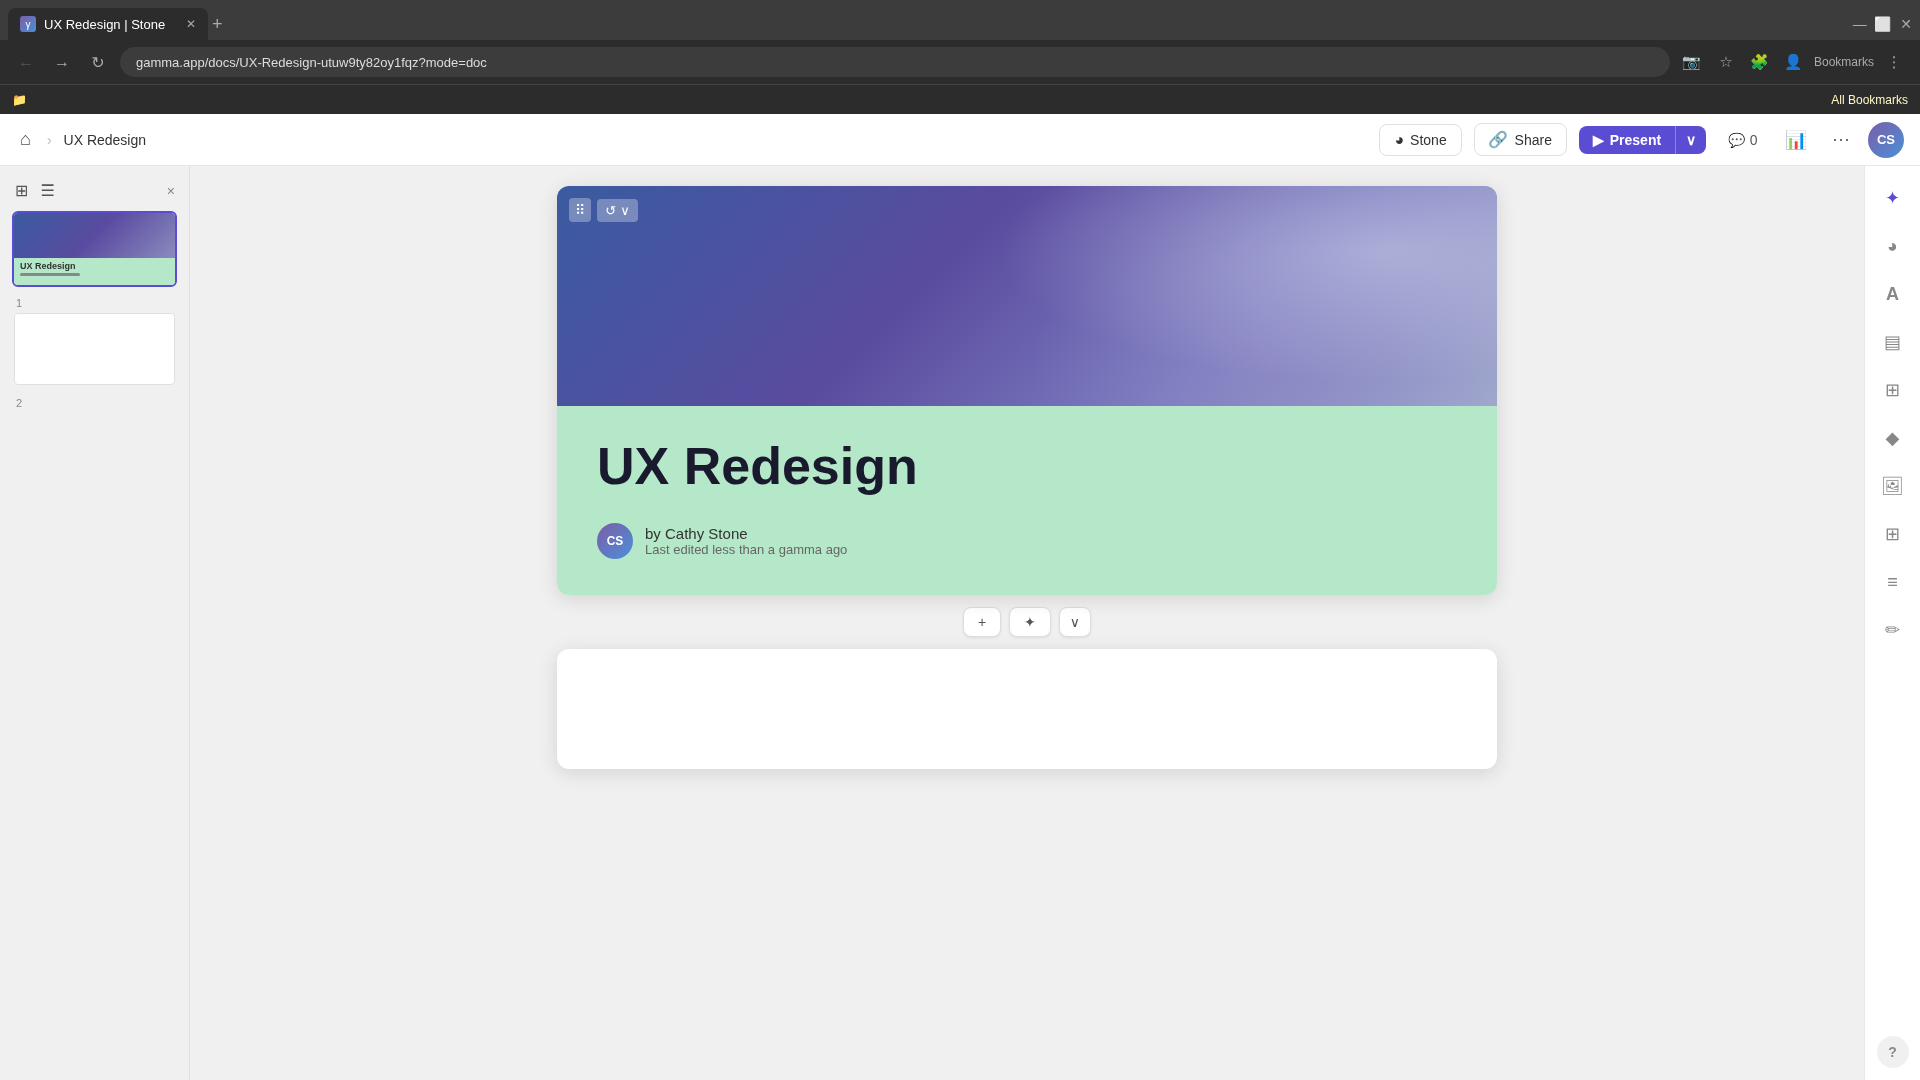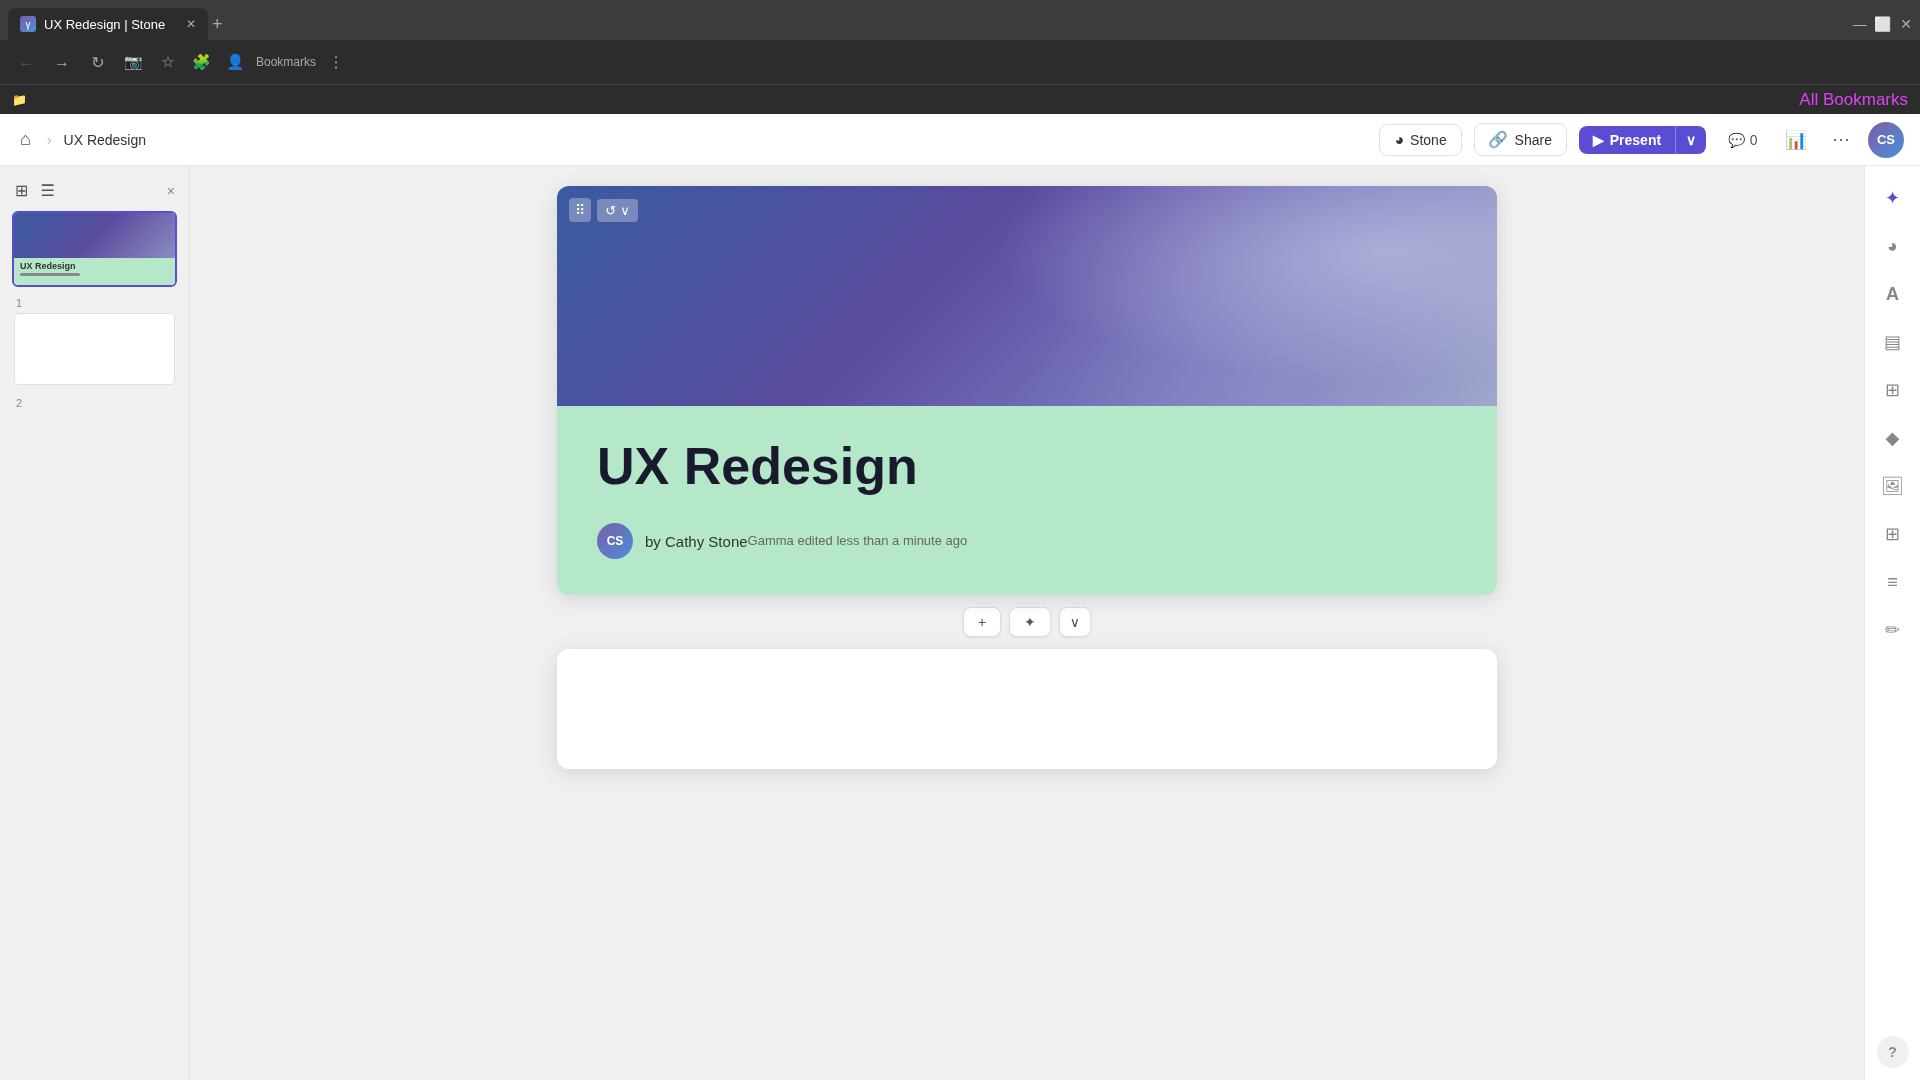--- a/index.html
+++ b/index.html
@@ -16,21 +16,21 @@
     .browser-tab-controls { margin-left: auto; display: flex; gap: 8px; align-items: center; }
     .tab-ctrl-btn { color: #aaa; font-size: 14px; cursor: pointer; background: none; border: none; }
 
     .browser-nav-bar { display: flex; align-items: center; background: #2c2c2c; padding: 6px 12px; gap: 8px; height: 44px; }
     .nav-btn { background: none; border: none; color: #aaa; font-size: 16px; cursor: pointer; width: 28px; height: 28px; display: flex; align-items: center; justify-content: center; border-radius: 4px; }
     .nav-btn.disabled { color: #555; cursor: default; }
     .address-bar { flex: 1; background: #3c3c3c; border: none; border-radius: 20px; padding: 4px 16px; color: #ddd; font-size: 13px; height: 30px; outline: none; }
     .nav-actions { display: flex; align-items: center; gap: 6px; }
     .nav-action-btn { background: none; border: none; color: #aaa; font-size: 15px; cursor: pointer; width: 28px; height: 28px; display: flex; align-items: center; justify-content: center; border-radius: 4px; }
     .bookmarks-bar { background: #2c2c2c; padding: 3px 12px; display: flex; align-items: center; height: 30px; border-top: 1px solid #444; }
-    .bookmarks-text { color: #d946ef; font-size: 17px; margin-left: auto; }
+    .bookmarks-text { color: #fef9c3; font-size: 12px; margin-left: auto; }
     .bookmarks-icon { color: #8a6fd1; font-size: 12px; margin-right: 4px; }
 
     
     .app-container { display: flex; flex-direction: column; height: calc(1080px - 114px); background: #f8f8f8; }
 
     
     .app-topbar { display: flex; align-items: center; background: #fff; border-bottom: 1px solid #e8e8e8; padding: 0 16px; height: 52px; gap: 12px; }
     .topbar-home-btn { background: none; border: none; cursor: pointer; color: #555; font-size: 18px; padding: 4px; }
     .topbar-chevron { color: #bbb; font-size: 14px; }
     .topbar-breadcrumb-item { color: #333; font-size: 14px; font-weight: 500; }
@@ -69,21 +69,21 @@
     .slide-card { width: 940px; border-radius: 12px; overflow: hidden; box-shadow: 0 4px 20px rgba(0,0,0,0.12); position: relative; margin-bottom: 0; }
     .slide-card-header-bar { position: absolute; top: 12px; left: 12px; display: flex; align-items: center; gap: 6px; z-index: 10; }
     .slide-header-grip { background: rgba(255,255,255,0.3); border-radius: 4px; padding: 4px 6px; cursor: pointer; display: flex; align-items: center; justify-content: center; }
     .slide-header-undo { background: rgba(255,255,255,0.3); border-radius: 4px; padding: 4px 8px; cursor: pointer; display: flex; align-items: center; gap: 4px; font-size: 13px; color: #fff; }
     .slide-bg-top { height: 220px; background: linear-gradient(135deg, #3a5ba0 0%, #5a4b9f 40%, #7a7bbf 70%, #a0a8cc 100%); position: relative; overflow: hidden; }
     .slide-bg-swirl { position: absolute; right: 0; top: 0; width: 60%; height: 100%; background: radial-gradient(ellipse at 80% 30%, rgba(200,200,230,0.6) 0%, transparent 60%), radial-gradient(ellipse at 60% 80%, rgba(150,140,200,0.4) 0%, transparent 50%); }
     .slide-bg-bottom { background: #b5e8c8; padding: 32px 40px 36px; }
     .slide-title { font-size: 52px; font-weight: 800; color: #1a1a2e; line-height: 1.1; margin-bottom: 28px; }
     .slide-author-row { display: flex; align-items: center; gap: 12px; }
     .slide-author-avatar { width: 36px; height: 36px; border-radius: 50%; background: linear-gradient(135deg, #7b5ea7, #4a90d9); display: flex; align-items: center; justify-content: center; color: white; font-size: 12px; font-weight: 700; flex-shrink: 0; }
-    .slide-author-info { display: flex; flex-direction: row; }
+    .slide-author-info { display: flex; flex-direction: column; }
     .slide-author-name { font-size: 15px; color: #333; font-weight: 500; }
     .slide-author-time { font-size: 13px; color: #666; }
 
     
     .between-slides { display: flex; align-items: center; justify-content: center; padding: 12px 0; gap: 8px; }
     .between-btn { background: #fff; border: 1px solid #ddd; border-radius: 8px; padding: 6px 14px; cursor: pointer; color: #555; font-size: 14px; display: flex; align-items: center; gap: 6px; box-shadow: 0 1px 3px rgba(0,0,0,0.08); }
     .between-dropdown { background: #fff; border: 1px solid #ddd; border-radius: 8px; padding: 6px 10px; cursor: pointer; color: #555; font-size: 14px; box-shadow: 0 1px 3px rgba(0,0,0,0.08); }
 
     
     .slide-card-2 { width: 940px; border-radius: 12px; overflow: hidden; box-shadow: 0 4px 20px rgba(0,0,0,0.12); background: #fff; min-height: 120px; }
@@ -113,20 +113,21 @@
       <button class="tab-ctrl-btn">—</button>
       <button class="tab-ctrl-btn">⬜</button>
       <button class="tab-ctrl-btn">✕</button>
     </div>
   </div>
 
   <div class="browser-nav-bar">
     <button class="nav-btn disabled">←</button>
     <button class="nav-btn">→</button>
     <button class="nav-btn">↻</button>
+    <input class="address-bar" type="text" value="gamma.app/docs/UX-Redesign-utuw9ty82oy1fqz?mode=doc" style="">
     <div class="nav-actions">
       <button class="nav-action-btn">📷</button>
       <button class="nav-action-btn">☆</button>
       <button class="nav-action-btn">🧩</button>
       <button class="nav-action-btn">👤</button>
       <span style="color:#aaa;font-size:12px;">Bookmarks</span>
       <button class="nav-action-btn">⋮</button>
     </div>
   </div>
 
@@ -233,21 +234,21 @@
         </div>
 
         <div class="slide-bg-bottom">
           <div class="slide-title">UX Redesign</div>
           <div class="slide-author-row">
             <div class="slide-author-avatar">
               <span>CS</span>
             </div>
             <div class="slide-author-info">
               <span class="slide-author-name">by Cathy Stone</span>
-              <span class="slide-author-time">Gamma edited less than a minute ago</span>
+              <span class="slide-author-time">Last edited less than a gamma ago</span>
             </div>
           </div>
         </div>
       </div>
 
       <div class="between-slides">
         <button class="between-btn">
           <span>+</span>
         </button>
         <button class="between-btn">

